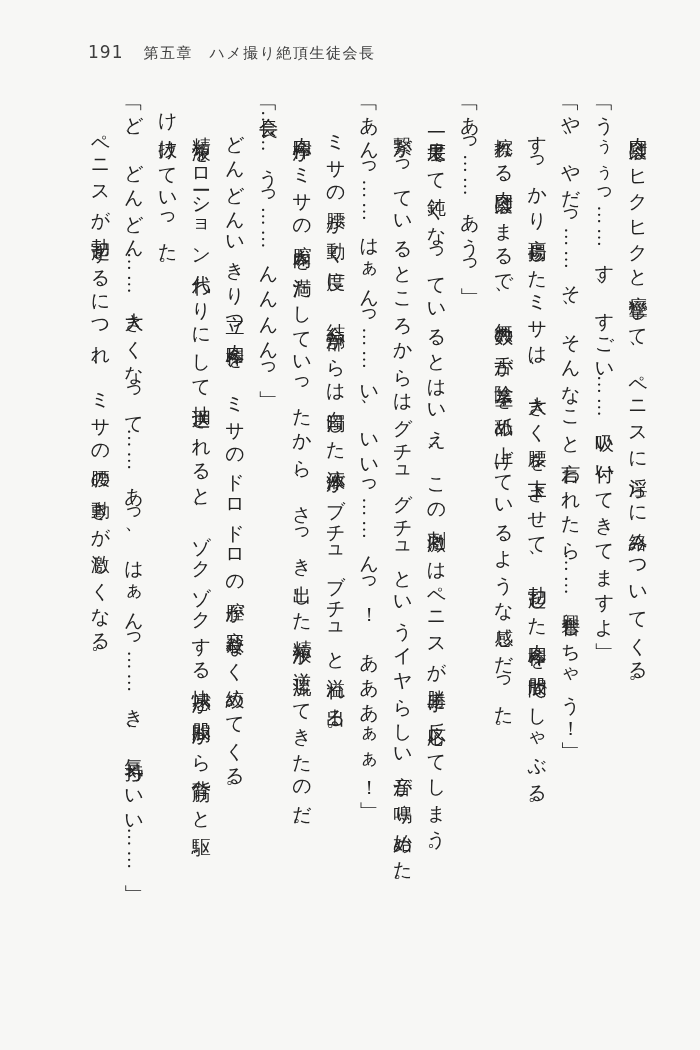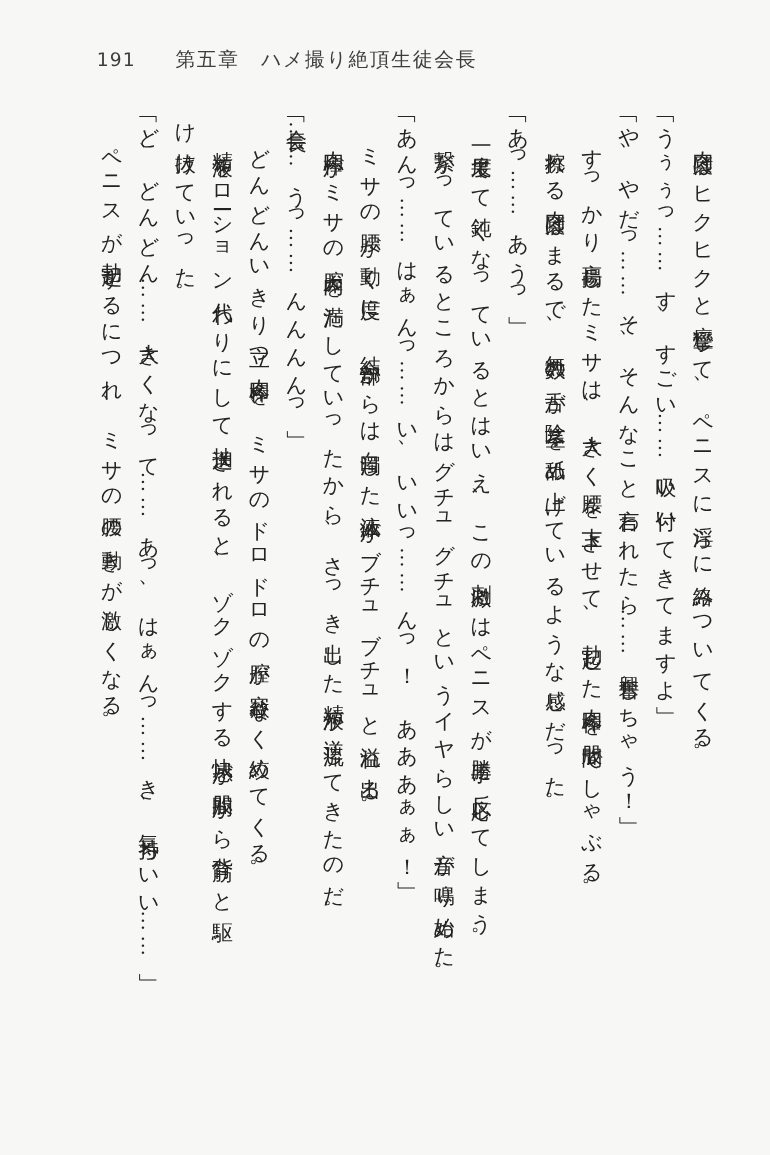--- a/index.html
+++ b/index.html
@@ -10,30 +10,30 @@
     background: #f7f7f5;
     overflow: hidden;
     font-family: "Liberation Serif", "DejaVu Serif", serif;
   }
   .header {
     position: absolute;
     left: 88px;
     top: 42px;
     display: flex;
     align-items: baseline;
-    gap: 36px;
+    gap: 20px;
     color: #3d3d3d;
     font-family: "DejaVu Sans", "Liberation Sans", sans-serif;
   }
   .pagenum {
     font-size: 17px;
     letter-spacing: 1px;
   }
   .chapter {
-    font-size: 18px;
+    font-size: 15px;
     letter-spacing: 1.5px;
   }
   .textbody {
     position: absolute;
     top: 99px;
     right: 45px;
     height: 928px;
     writing-mode: vertical-rl;
     text-orientation: mixed;
     font-size: 19px;

